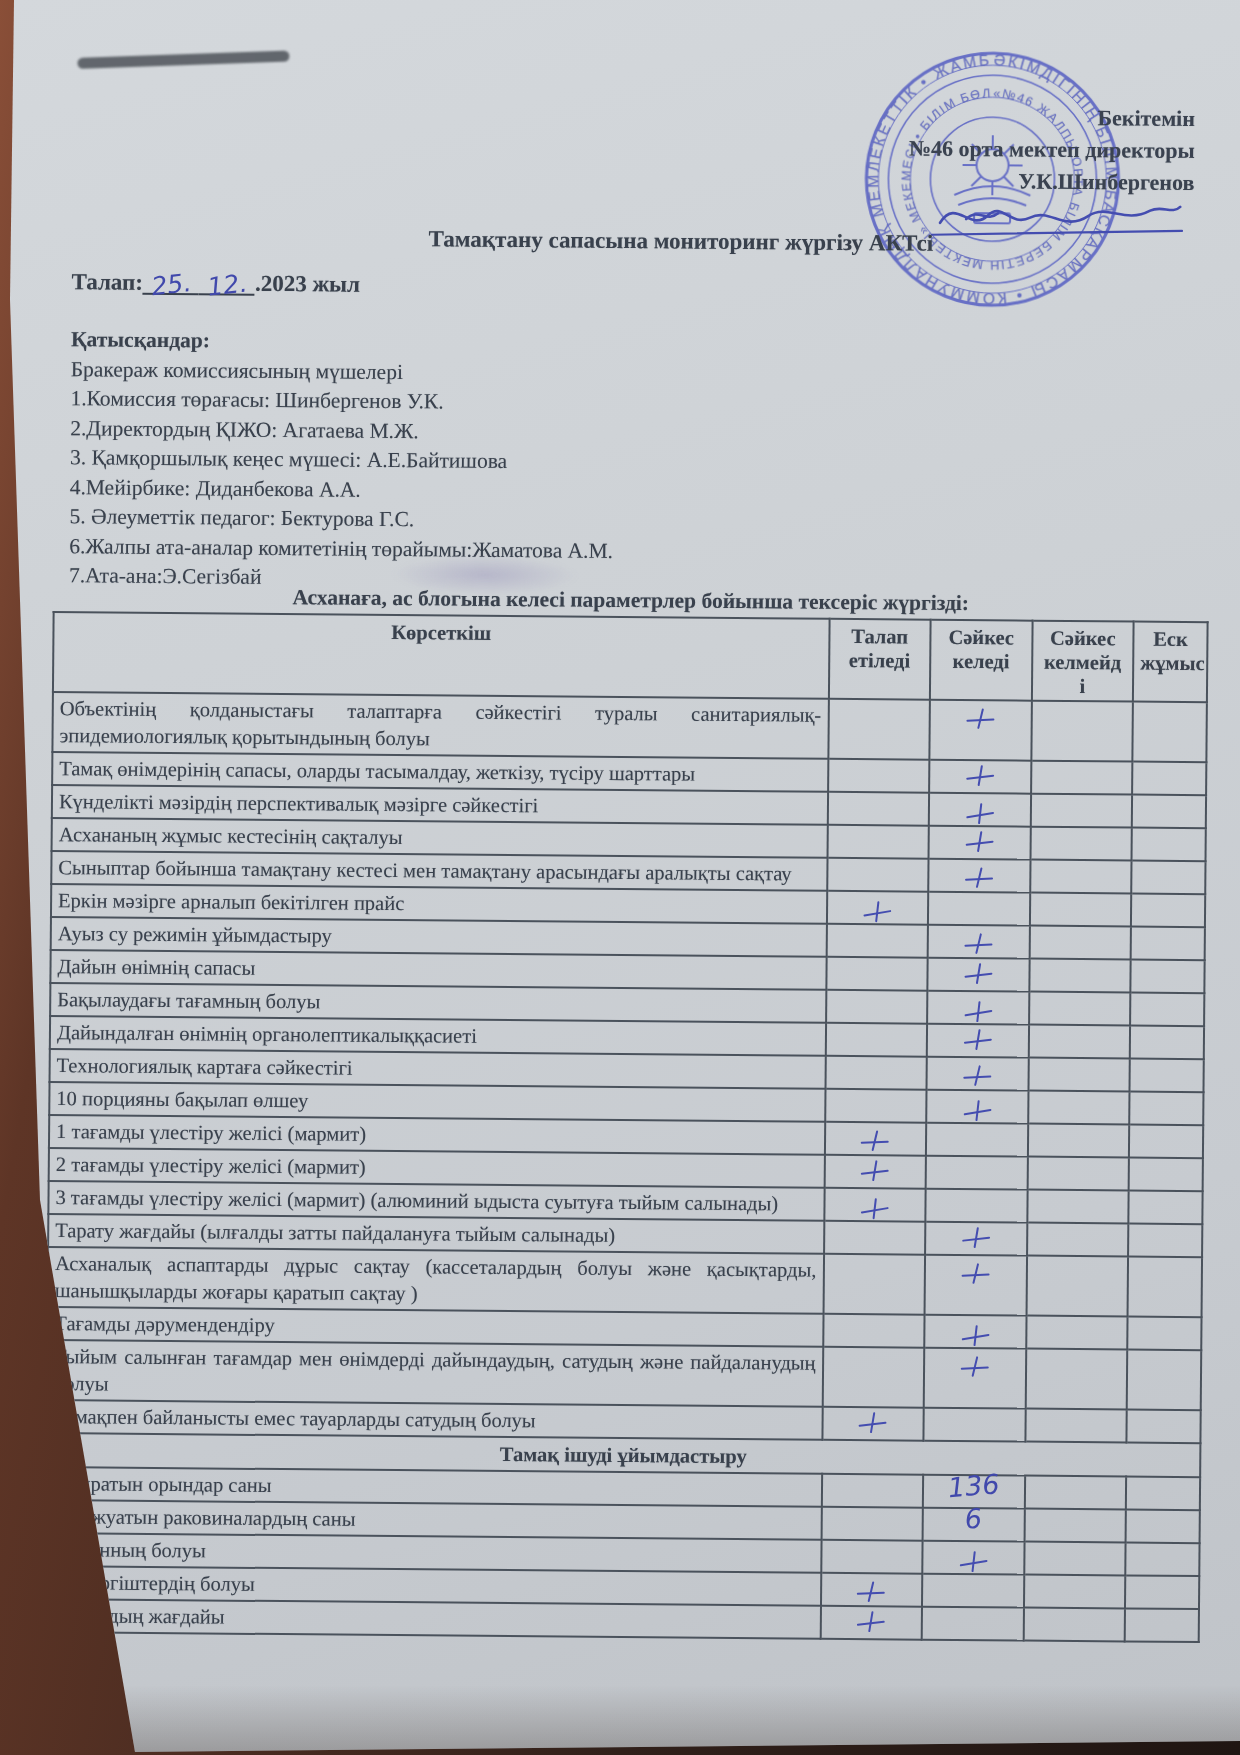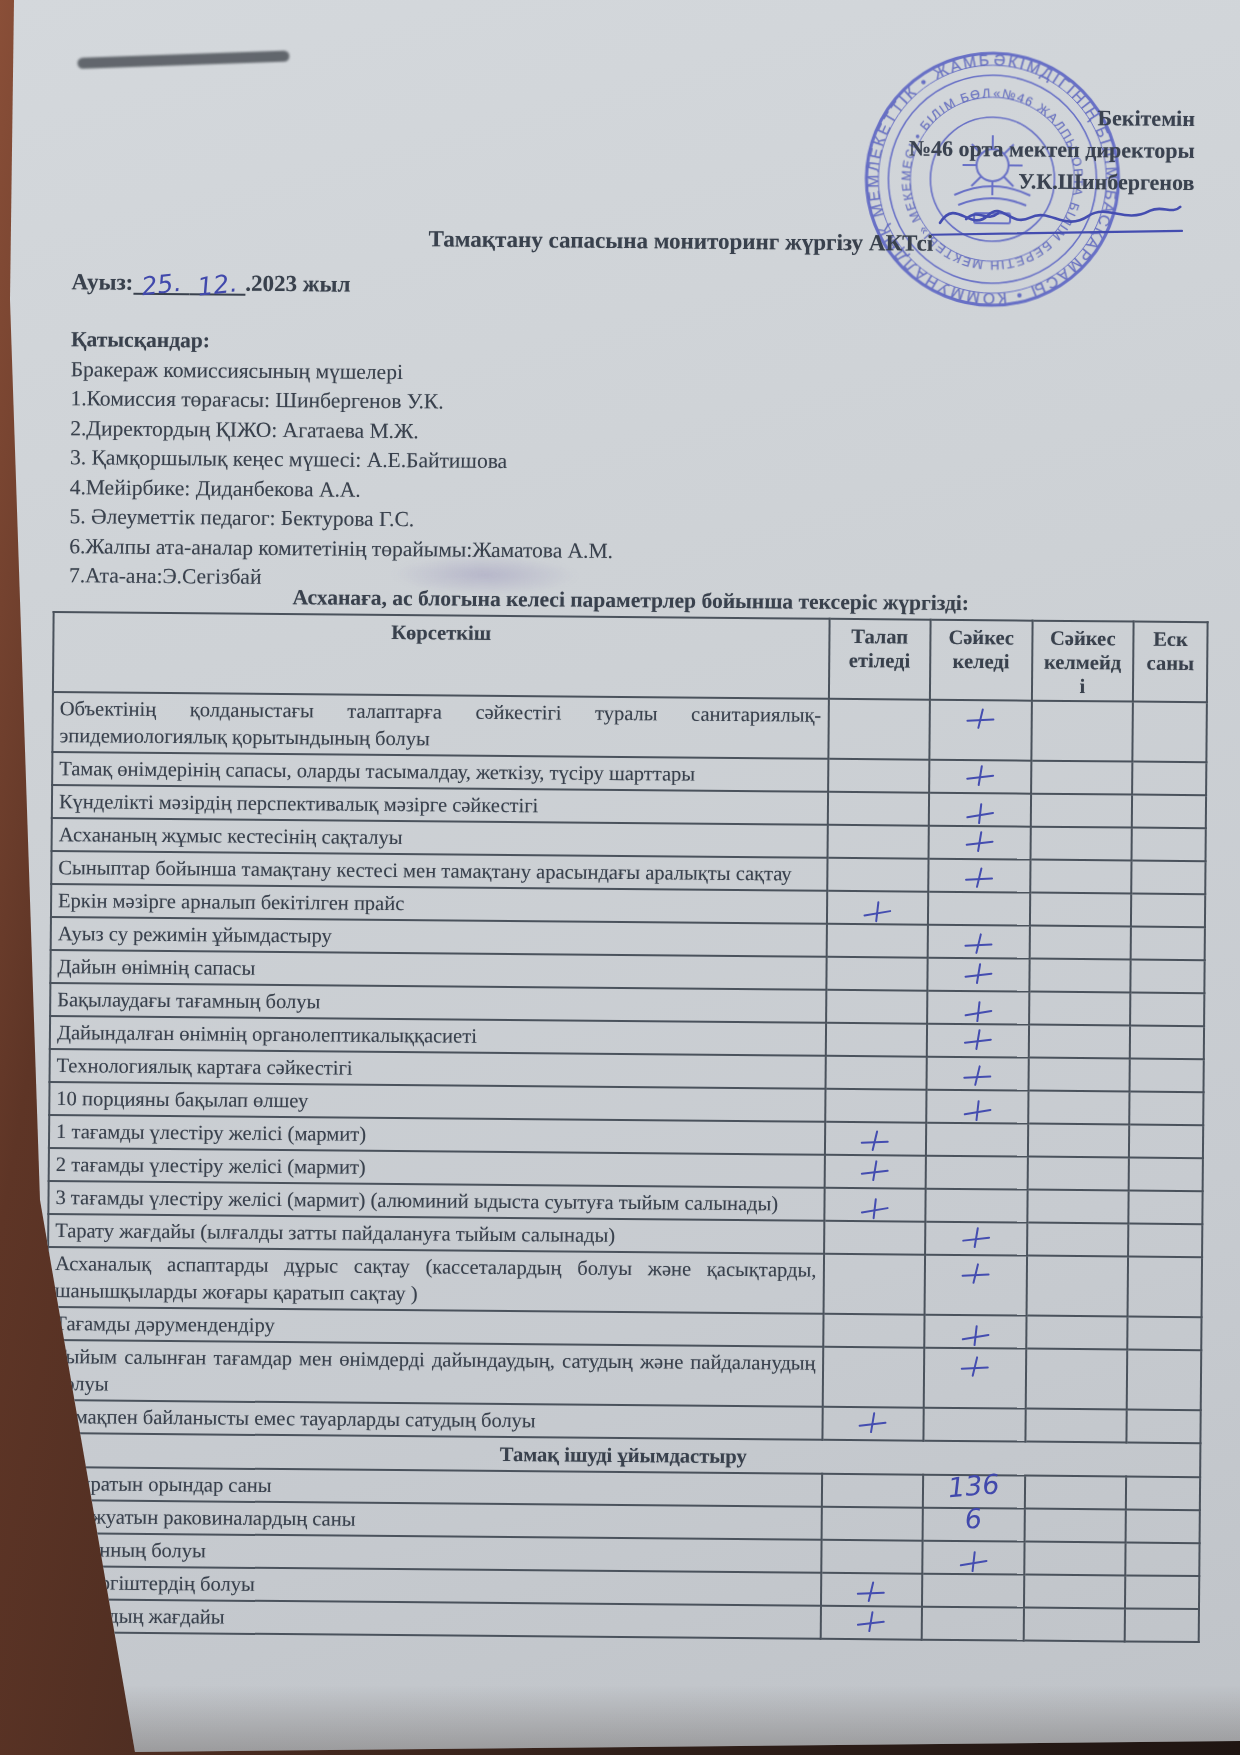--- a/index.html
+++ b/index.html
@@ -104,21 +104,21 @@
       <g fill="none" stroke="#444db0" stroke-width="2.6" stroke-linecap="round">
         <path d="M14,34 C30,8 44,44 62,26 C76,12 84,38 104,28 C124,18 138,42 162,26 C182,13 198,34 224,20 C236,14 246,24 254,16"></path>
         <path d="M40,30 C52,18 60,34 72,24"></path>
         <path d="M6,46 L256,40" stroke-width="2.2"></path>
       </g>
     </svg>
 
     <div class="doc-title">Тамақтану сапасына мониторинг жүргізу АКТсі</div>
 
     <div class="date-line">
-      <span>Ауыз:</span><span class="blank"><span class="hand">25.</span></span><span class="blank"><span class="hand">12.</span></span><span>.2023 жыл</span>
+      <span>Талап:</span><span class="blank"><span class="hand">25.</span></span><span class="blank"><span class="hand">12.</span></span><span>.2023 жыл</span>
     </div>
 
     <div class="participants">
       <div class="p-head">Қатысқандар:</div>
       <div>Бракераж комиссиясының мүшелері</div>
       <div>1.Комиссия төрағасы: Шинбергенов У.К.</div>
       <div>2.Директордың ҚІЖО: Агатаева М.Ж.</div>
       <div>3. Қамқоршылық кеңес мүшесі: А.Е.Байтишова</div>
       <div>4.Мейірбике:  Диданбекова А.А.</div>
       <div>5. Әлеуметтік педагог: Бектурова Г.С.</div>
@@ -142,21 +142,21 @@
         <tr>
           <th>Көрсеткіш</th>
           <th>Талап
 етіледі</th>
           <th>Сәйкес
 келеді</th>
           <th>Сәйкес
 келмейд
 і</th>
           <th>Еск
-саны</th>
+жұмыс</th>
         </tr>
       </thead>
       <tbody>
           <tr>
             <td class="ind">Объектінің қолданыстағы талаптарға сәйкестігі туралы санитариялық-эпидемиологиялық қорытындының болуы</td>
             <td class="mark"></td>
             <td class="mark"><span class="plus"></span></td>
             <td class="mark"></td>
             <td class="mark"></td>
           </tr>

